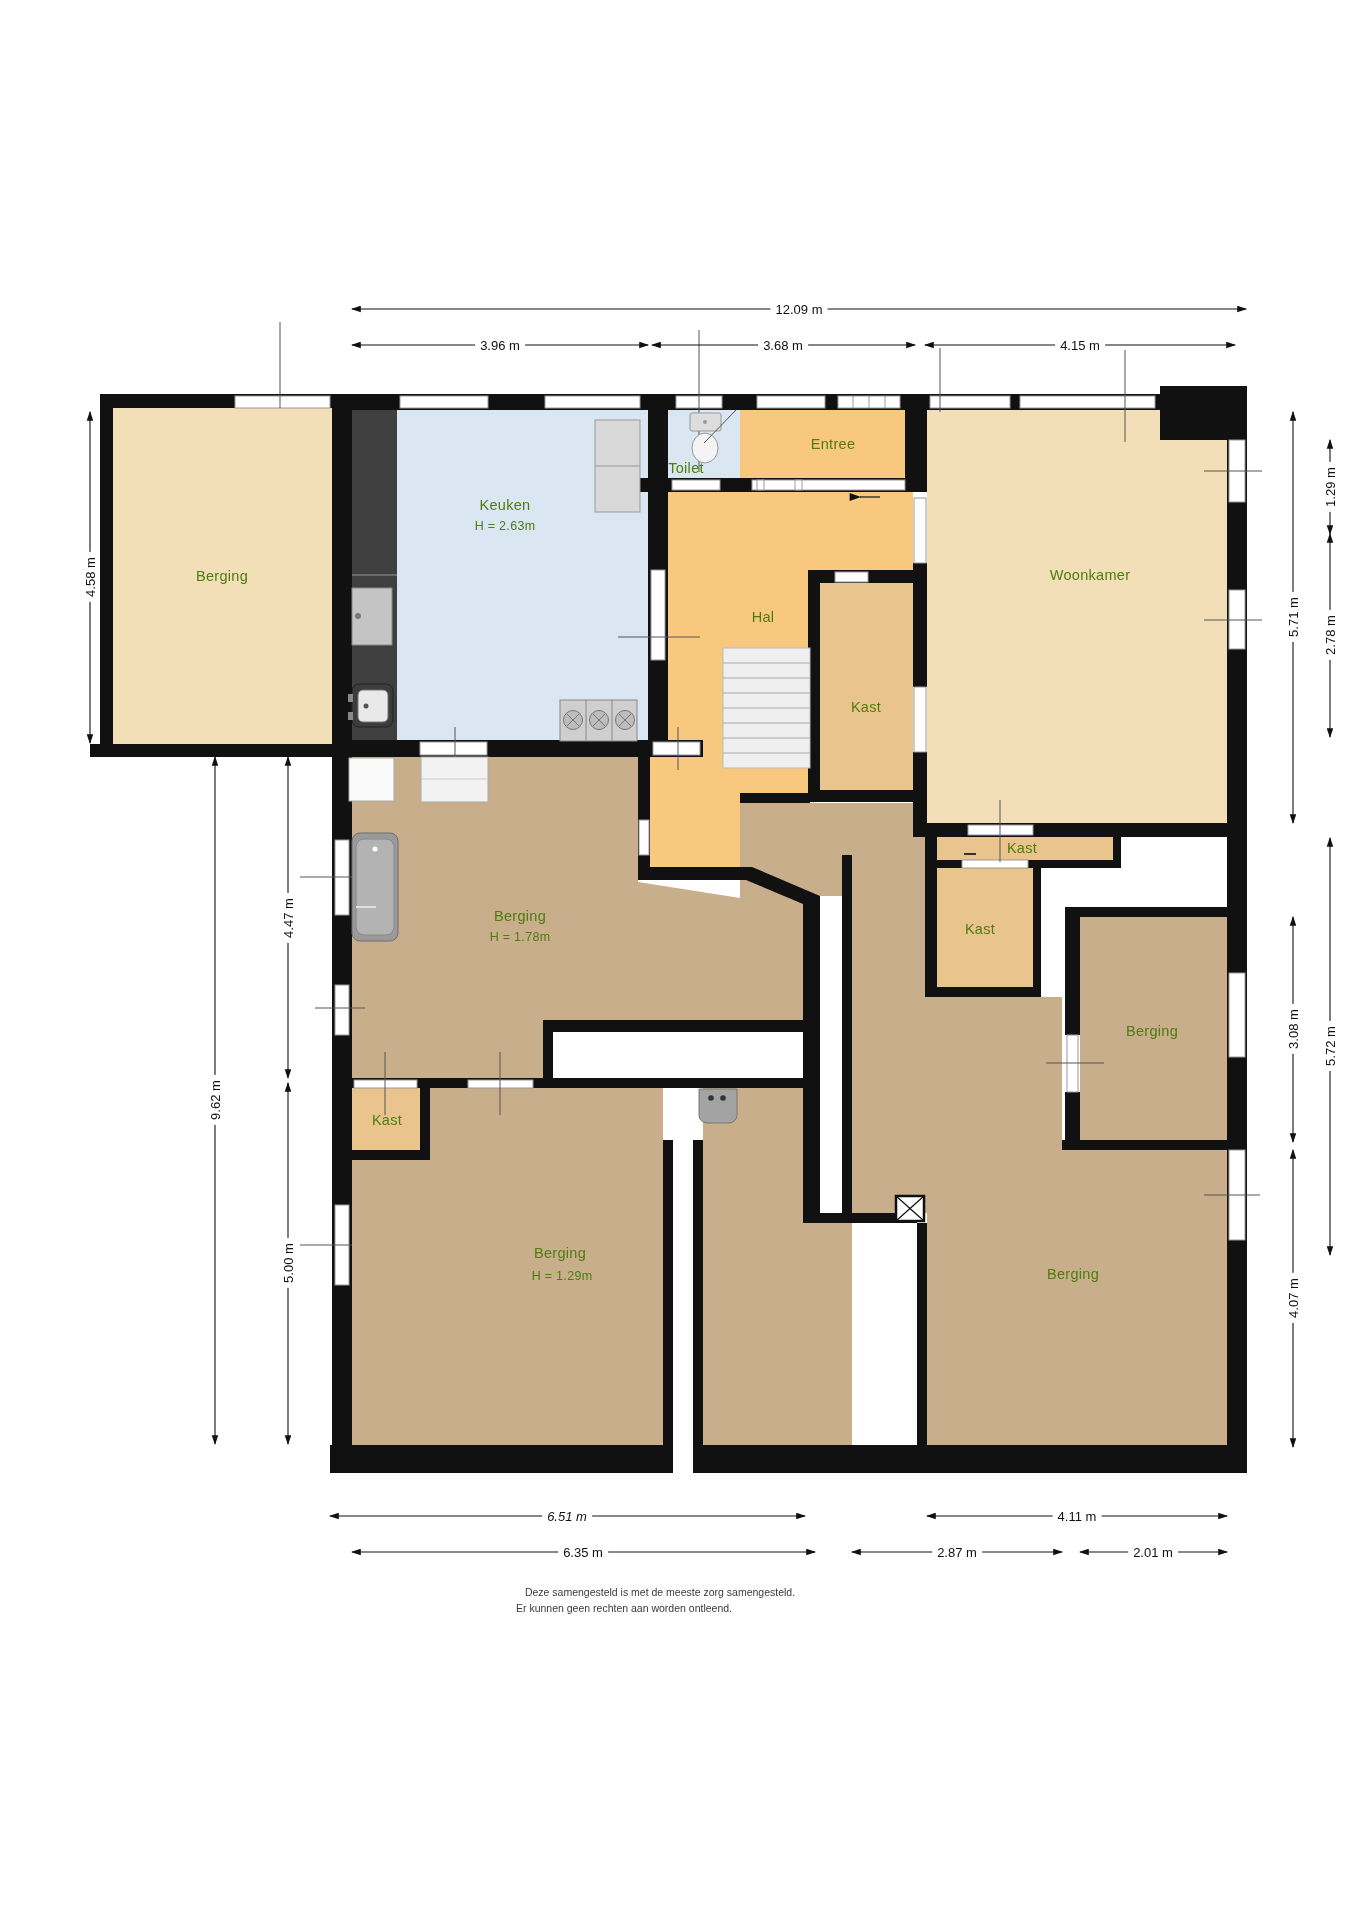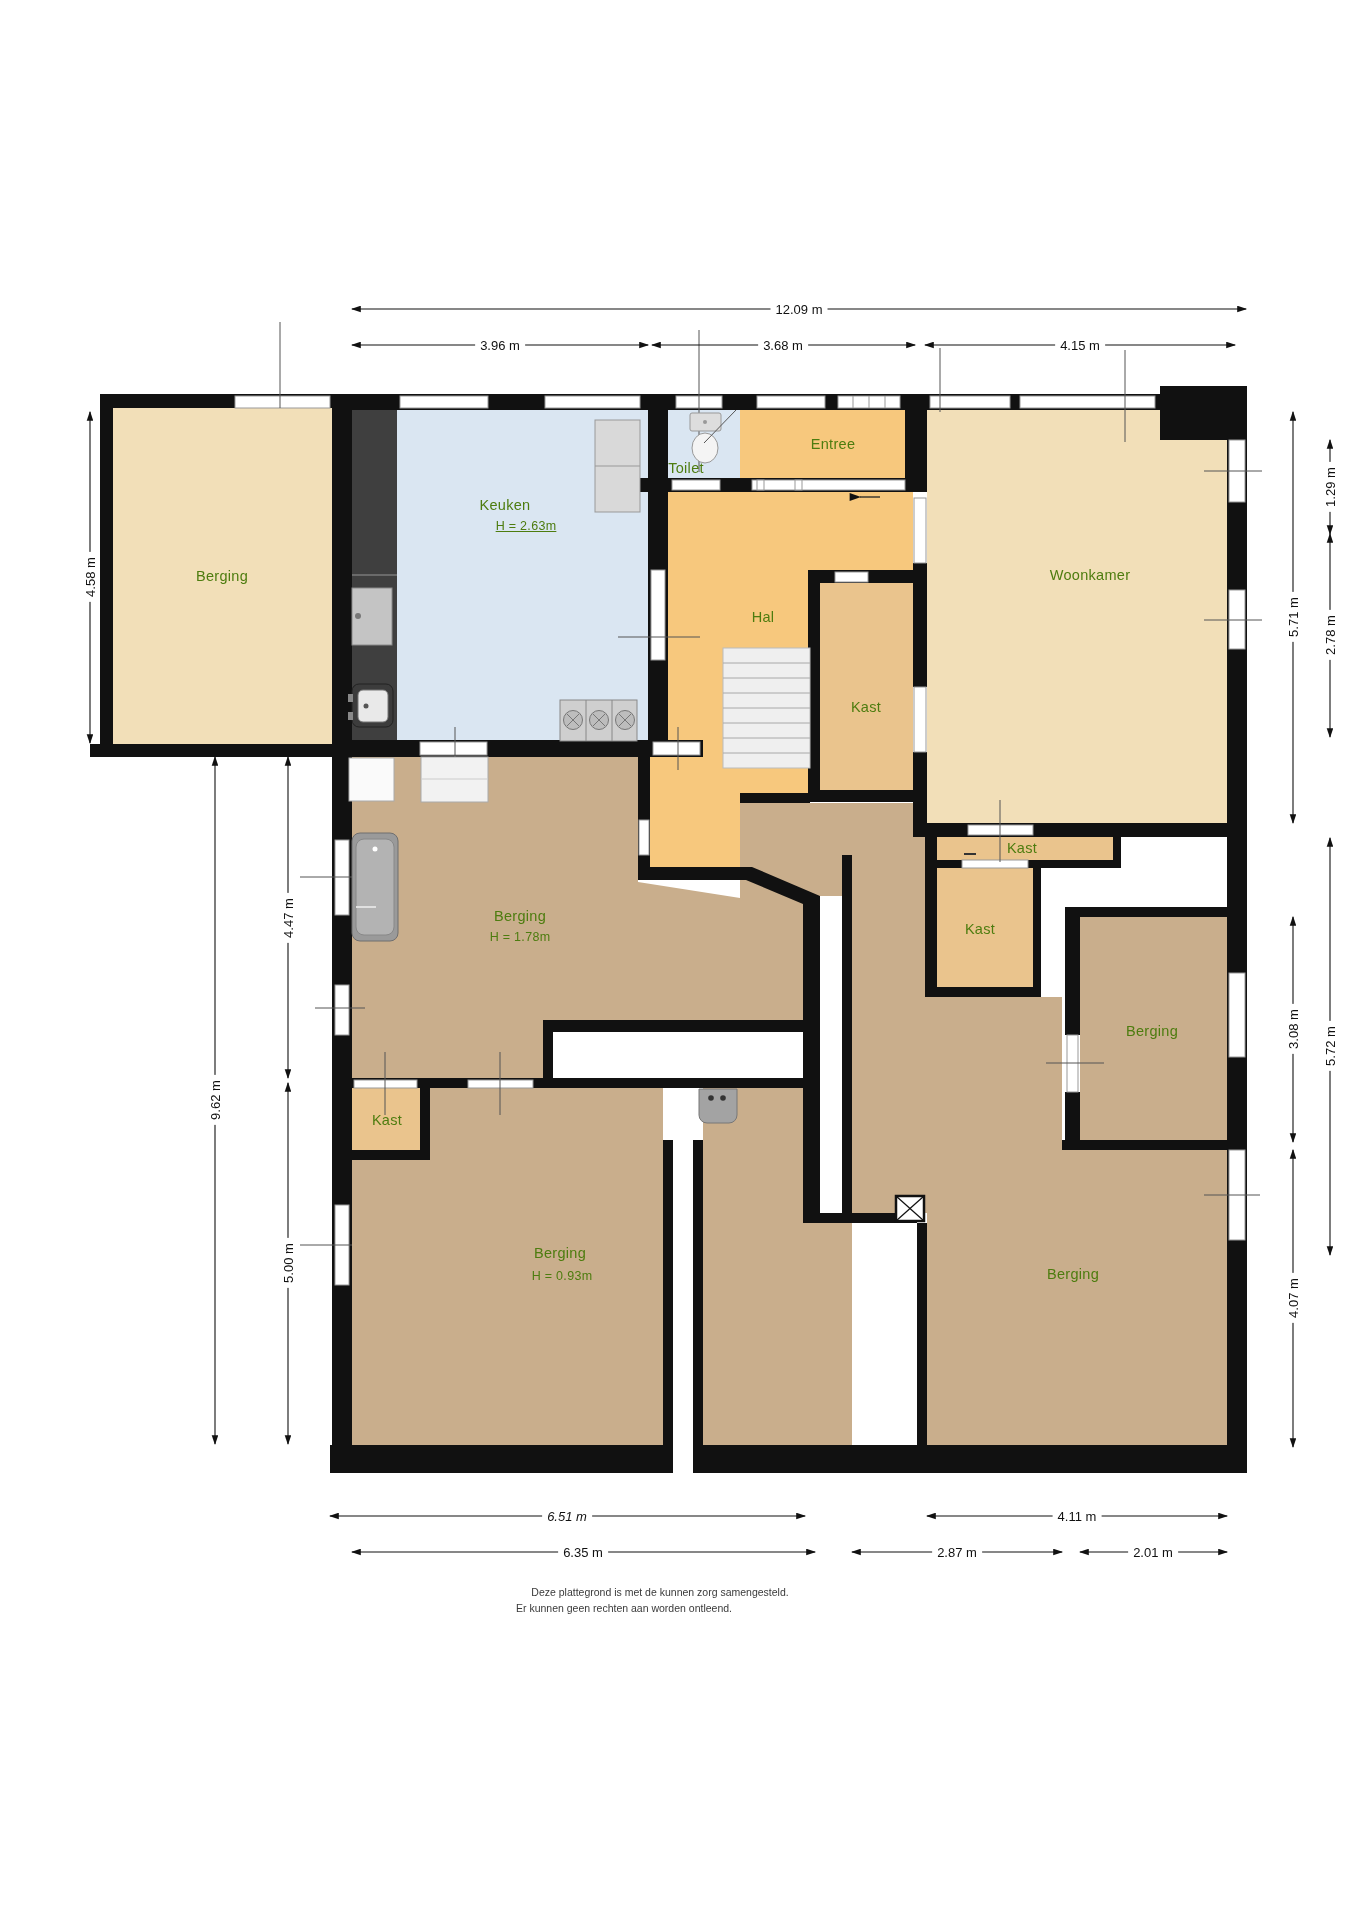--- a/index.html
+++ b/index.html
@@ -266,33 +266,33 @@
     <line x1="330" y1="1516" x2="805" y2="1516" marker-start="url(#al)" marker-end="url(#ar)"></line>
     <line x1="352" y1="1552" x2="815" y2="1552" marker-start="url(#al)" marker-end="url(#ar)"></line>
     <line x1="852" y1="1552" x2="1062" y2="1552" marker-start="url(#al)" marker-end="url(#ar)"></line>
     <line x1="927" y1="1516" x2="1227" y2="1516" marker-start="url(#al)" marker-end="url(#ar)"></line>
     <line x1="1080" y1="1552" x2="1227" y2="1552" marker-start="url(#al)" marker-end="url(#ar)"></line>
   </g>
 </svg>
 
 <div class="lbl" style="left:222px;top:576px;">Berging</div>
 <div class="lbl" style="left:505px;top:505px;">Keuken</div>
-<div class="lbl sub" style="left:526px;top:526px;text-decoration:underline;">H = 2.63m</div>
+<div class="lbl sub" style="left:505px;top:526px;">H = 2.63m</div>
 <div class="lbl" style="left:686px;top:468px;">Toilet</div>
 <div class="lbl" style="left:833px;top:444px;">Entree</div>
 <div class="lbl" style="left:763px;top:573px;margin-top:44px;">Hal</div>
 <div class="lbl" style="left:1090px;top:575px;">Woonkamer</div>
 <div class="lbl" style="left:866px;top:707px;">Kast</div>
 <div class="lbl" style="left:1022px;top:848px;">Kast</div>
 <div class="lbl" style="left:980px;top:929px;">Kast</div>
 <div class="lbl" style="left:520px;top:916px;">Berging</div>
 <div class="lbl sub" style="left:520px;top:937px;">H = 1.78m</div>
 <div class="lbl" style="left:1152px;top:1031px;">Berging</div>
 <div class="lbl" style="left:560px;top:1253px;">Berging</div>
-<div class="lbl sub" style="left:562px;top:1276px;">H = 0.93m</div>
+<div class="lbl sub" style="left:562px;top:1276px;">H = 1.29m</div>
 <div class="lbl" style="left:387px;top:1120px;">Kast</div>
 <div class="lbl" style="left:1073px;top:1274px;">Berging</div>
 
 <div class="dim" style="left:799px;top:309px;">12.09 m</div>
 <div class="dim" style="left:500px;top:345px;">3.96 m</div>
 <div class="dim" style="left:783px;top:345px;">3.68 m</div>
 <div class="dim" style="left:1080px;top:345px;">4.15 m</div>
 
 <div class="dim dimv" style="left:90px;top:577px;">4.58 m</div>
 <div class="dim dimv" style="left:215px;top:1100px;">9.62 m</div>
@@ -305,16 +305,16 @@
 <div class="dim dimv" style="left:1330px;top:1046px;">5.72 m</div>
 <div class="dim dimv" style="left:1293px;top:1029px;">3.08 m</div>
 <div class="dim dimv" style="left:1293px;top:1298px;">4.07 m</div>
 
 <div class="dim" style="left:567px;top:1516px;font-style:italic;">6.51 m</div>
 <div class="dim" style="left:583px;top:1552px;">6.35 m</div>
 <div class="dim" style="left:957px;top:1552px;">2.87 m</div>
 <div class="dim" style="left:1077px;top:1516px;">4.11 m</div>
 <div class="dim" style="left:1153px;top:1552px;">2.01 m</div>
 
-<div class="disc" style="left:660px;top:1586px;">Deze plattegrond is met de kunnen zorg samengesteld.</div>
+<div class="disc" style="left:660px;top:1586px;">Deze samengesteld is met de meeste zorg samengesteld.</div>
 <div class="disc" style="left:624px;top:1602px;">Er kunnen geen rechten aan worden ontleend.</div>
 
 </div>
 
 </body></html>

